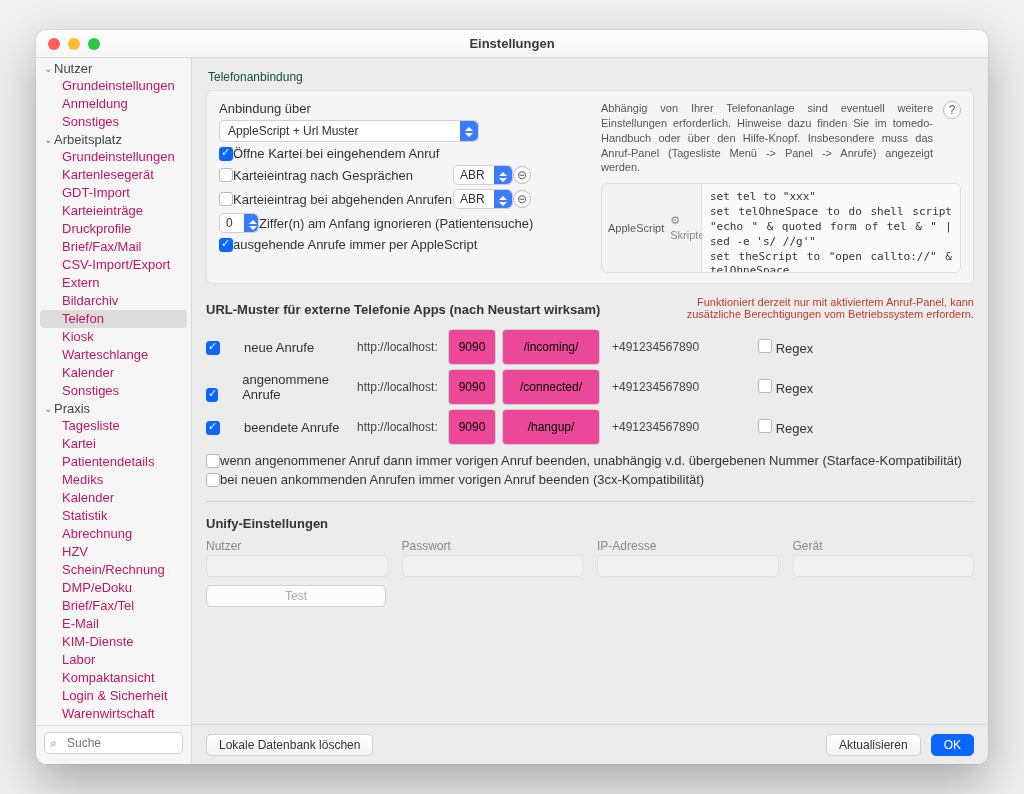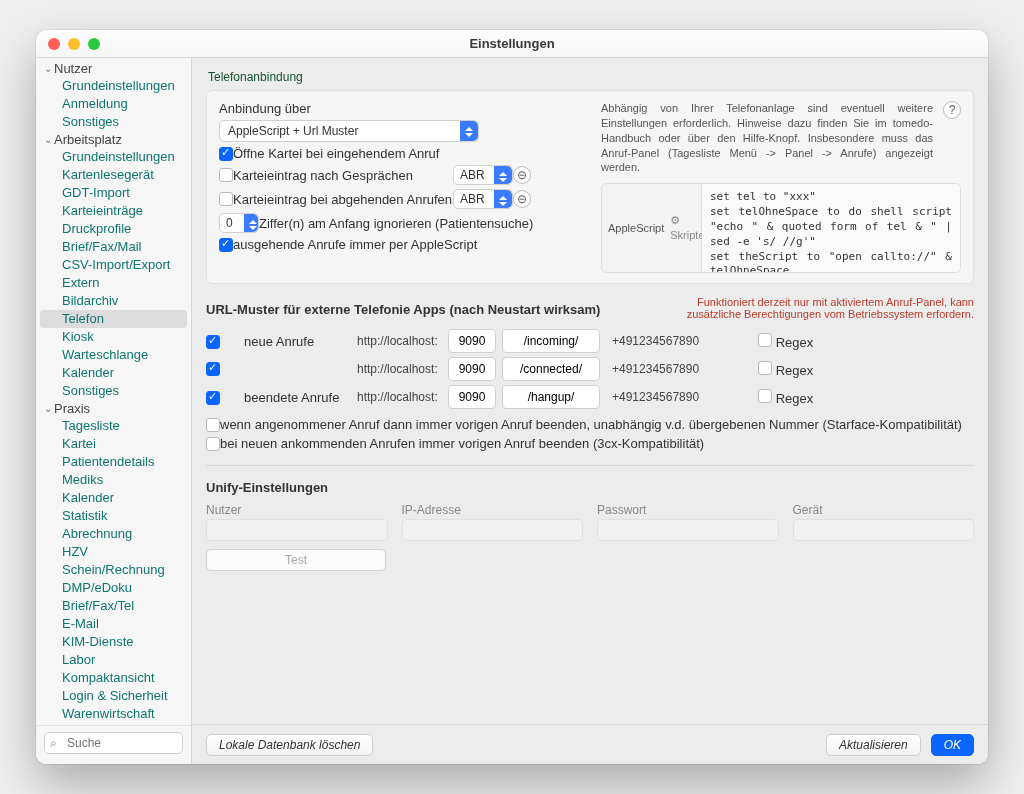--- a/index.html
+++ b/index.html
@@ -18,21 +18,21 @@
   .lights { display:flex; gap:8px; margin-left:12px;}
   .light { width:12px; height:12px; border-radius:50%; }
   .l-red{background:#ff5f57;} .l-y{background:#febc2e;} .l-g{background:#28c840;}
   .titlebar .title { position:absolute; left:0; right:0; text-align:center; font-weight:600; font-size:13px; color:#3a3a3a; pointer-events:none;}
   .content { flex:1; display:flex; min-height:0;}
   
   .sidebar { width:156px; background:#f6f6f6; border-right:1px solid #d6d6d6; display:flex; flex-direction:column; }
   .tree { flex:1; overflow:auto; padding:2px 0 6px 0;}
   .grp { display:flex; align-items:center; font-size:13px; color:#444; padding:1px 8px 1px 8px; cursor:default;}
   .grp .chev { width:10px; font-size:10px; color:#777;}
-  .item { font-size:13px; color:#0f766e; padding:1px 8px 1px 26px; cursor:default; line-height:16px;}
+  .item { font-size:13px; color:#be185d; padding:1px 8px 1px 26px; cursor:default; line-height:16px;}
   .item.sel { background:#dcdcdc; border-radius:4px; margin:0 4px; padding-left:22px;}
   .searchwrap { padding:6px 8px 10px 8px; border-top:1px solid #e2e2e2;}
   .search { width:100%; height:22px; border:1px solid #cfcfcf; border-radius:5px; background:#fff; padding:0 6px 0 22px; font-size:12px; color:#888;}
   .searchbox{position:relative;}
   .searchbox .mag{position:absolute; left:6px; top:4px; font-size:12px; color:#888;}
   
   .main { flex:1; display:flex; flex-direction:column; background:#ececec;}
   .mainbody { flex:1; overflow:auto; padding:10px 14px 0 14px;}
   .section-head { font-size:12px; color:#14532d; margin:2px 0 6px 2px;}
   .card { background:#f5f5f5; border:1px solid #e0e0e0; border-radius:6px; padding:10px 12px; margin-bottom:12px;}
@@ -58,34 +58,34 @@
   .scriptside .gear{font-size:11px; color:#888;}
   .scriptside .link{color:#888; font-size:11px;}
   .scriptside .sub{color:#999; font-size:10px;}
   .scriptcode{ flex:1; background:#fafafa; padding:6px 8px; font-size:11px; color:#333; font-family:Menlo,Consolas,monospace; line-height:1.35; overflow:hidden;}
   .urlsection h4{ font-size:13px; font-weight:600; margin:6px 0 8px 0;}
   .warn { color:#bf3b2b; font-size:11px; text-align:right;}
   .urlhead{display:flex; justify-content:space-between; align-items:flex-start;}
   .urlrow{ display:flex; align-items:center; gap:6px; margin:4px 0; font-size:13px;}
   .urlrow .lbl{width:145px; display:flex; align-items:flex-end; gap:24px;}
   .urlrow .urltxt{width:85px; color:#444; font-size:12px;}
-  .inputtxt{ height:24px; border:1px solid #d0d0d0; border-radius:4px; background:#ffffff; font-size:12px; padding:0 6px; text-align:center;}
+  .inputtxt{ height:36px; border:1px solid #d0d0d0; border-radius:4px; background:#ec4899; font-size:12px; padding:0 6px; text-align:center;}
   .port{width:48px;}
   .path{width:98px;}
   .num{width:120px; color:#444; font-size:12px; margin-left:6px;}
   .regex{margin-left:20px;}
   .unify h4{font-size:13px; font-weight:600; margin:4px 0 8px 0;}
   .unifycols{display:flex; gap:14px;}
   .ucol{flex:1;}
   .ucol label{display:block; font-size:12px; color:#888; margin-bottom:2px;}
   .uinput{width:100%; height:22px; border:1px solid #e0e0e0; background:#f1f1f1; border-radius:4px;}
   .testbtn{ margin-top:8px; width:180px; height:22px; border:1px solid #d0d0d0; border-radius:5px; background:#fcfcfc; color:#aaa; font-size:12px;}
   
   .footer{ height:40px; border-top:1px solid #d6d6d6; display:flex; align-items:center; padding:0 14px; gap:10px;}
-  .btn{ height:22px; padding:0 12px; border:1px solid #cfcfcf; background:linear-gradient(#ffffff,#f3f3f3); border-radius:5px; font-size:12px; color:#333;font-style:italic;}
+  .btn{ height:22px; padding:0 12px; border:1px solid #cfcfcf; background:linear-gradient(#ffffff,#f3f3f3); border-radius:5px; font-size:12px; color:#333;}
   .btn.primary{ background:#0a66ff; border-color:#0a66ff; color:#fff;}
   .spacer{flex:1;}
 </style>
 </head>
 <body>
 
 <div class="window">
   <div class="titlebar">
     <div class="lights">
       <div class="light l-red"></div>
@@ -228,20 +228,21 @@
                 </span>
                 <span class="urltxt">http://localhost:</span>
                 <input class="inputtxt port" value="9090" style="">
                 <input class="inputtxt path" value="/incoming/" style="">
                 <span class="num">+491234567890</span>
                 <span class="regex"><span class="cbx"></span> <span>Regex</span></span>
               </div>
               <div class="urlrow">
                 <span class="lbl">
                   <span class="cbx checked"></span>
+                  <span>angenommene Anrufe</span>
                 </span>
                 <span class="urltxt">http://localhost:</span>
                 <input class="inputtxt port" value="9090" style="">
                 <input class="inputtxt path" value="/connected/" style="">
                 <span class="num">+491234567890</span>
                 <span class="regex"><span class="cbx"></span> <span>Regex</span></span>
               </div>
               <div class="urlrow">
                 <span class="lbl">
                   <span class="cbx checked"></span>
@@ -263,22 +264,22 @@
             <span>bei neuen ankommenden Anrufen immer vorigen Anruf beenden (3cx-Kompatibilität)</span>
           </div>
         </div>
 
         <hr style="border:none; border-top:1px solid #d8d8d8; margin:14px 0;">
 
         <div class="unify">
           <h4>Unify-Einstellungen</h4>
           <div class="unifycols">
             <div class="ucol"><label>Nutzer</label><input class="uinput" style=""></div>
+            <div class="ucol"><label>Passwort</label><input class="uinput" type="password" style=""></div>
             <div class="ucol"><label>IP-Adresse</label><input class="uinput" style=""></div>
-            <div class="ucol"><label>Passwort</label><input class="uinput" type="password" style=""></div>
             <div class="ucol"><label>Gerät</label><input class="uinput" style=""></div>
           </div>
           <button class="testbtn">Test</button>
         </div>
 
       </div>
 
       <div class="footer">
         <button class="btn">Lokale Datenbank löschen</button>
         <div class="spacer"></div>

